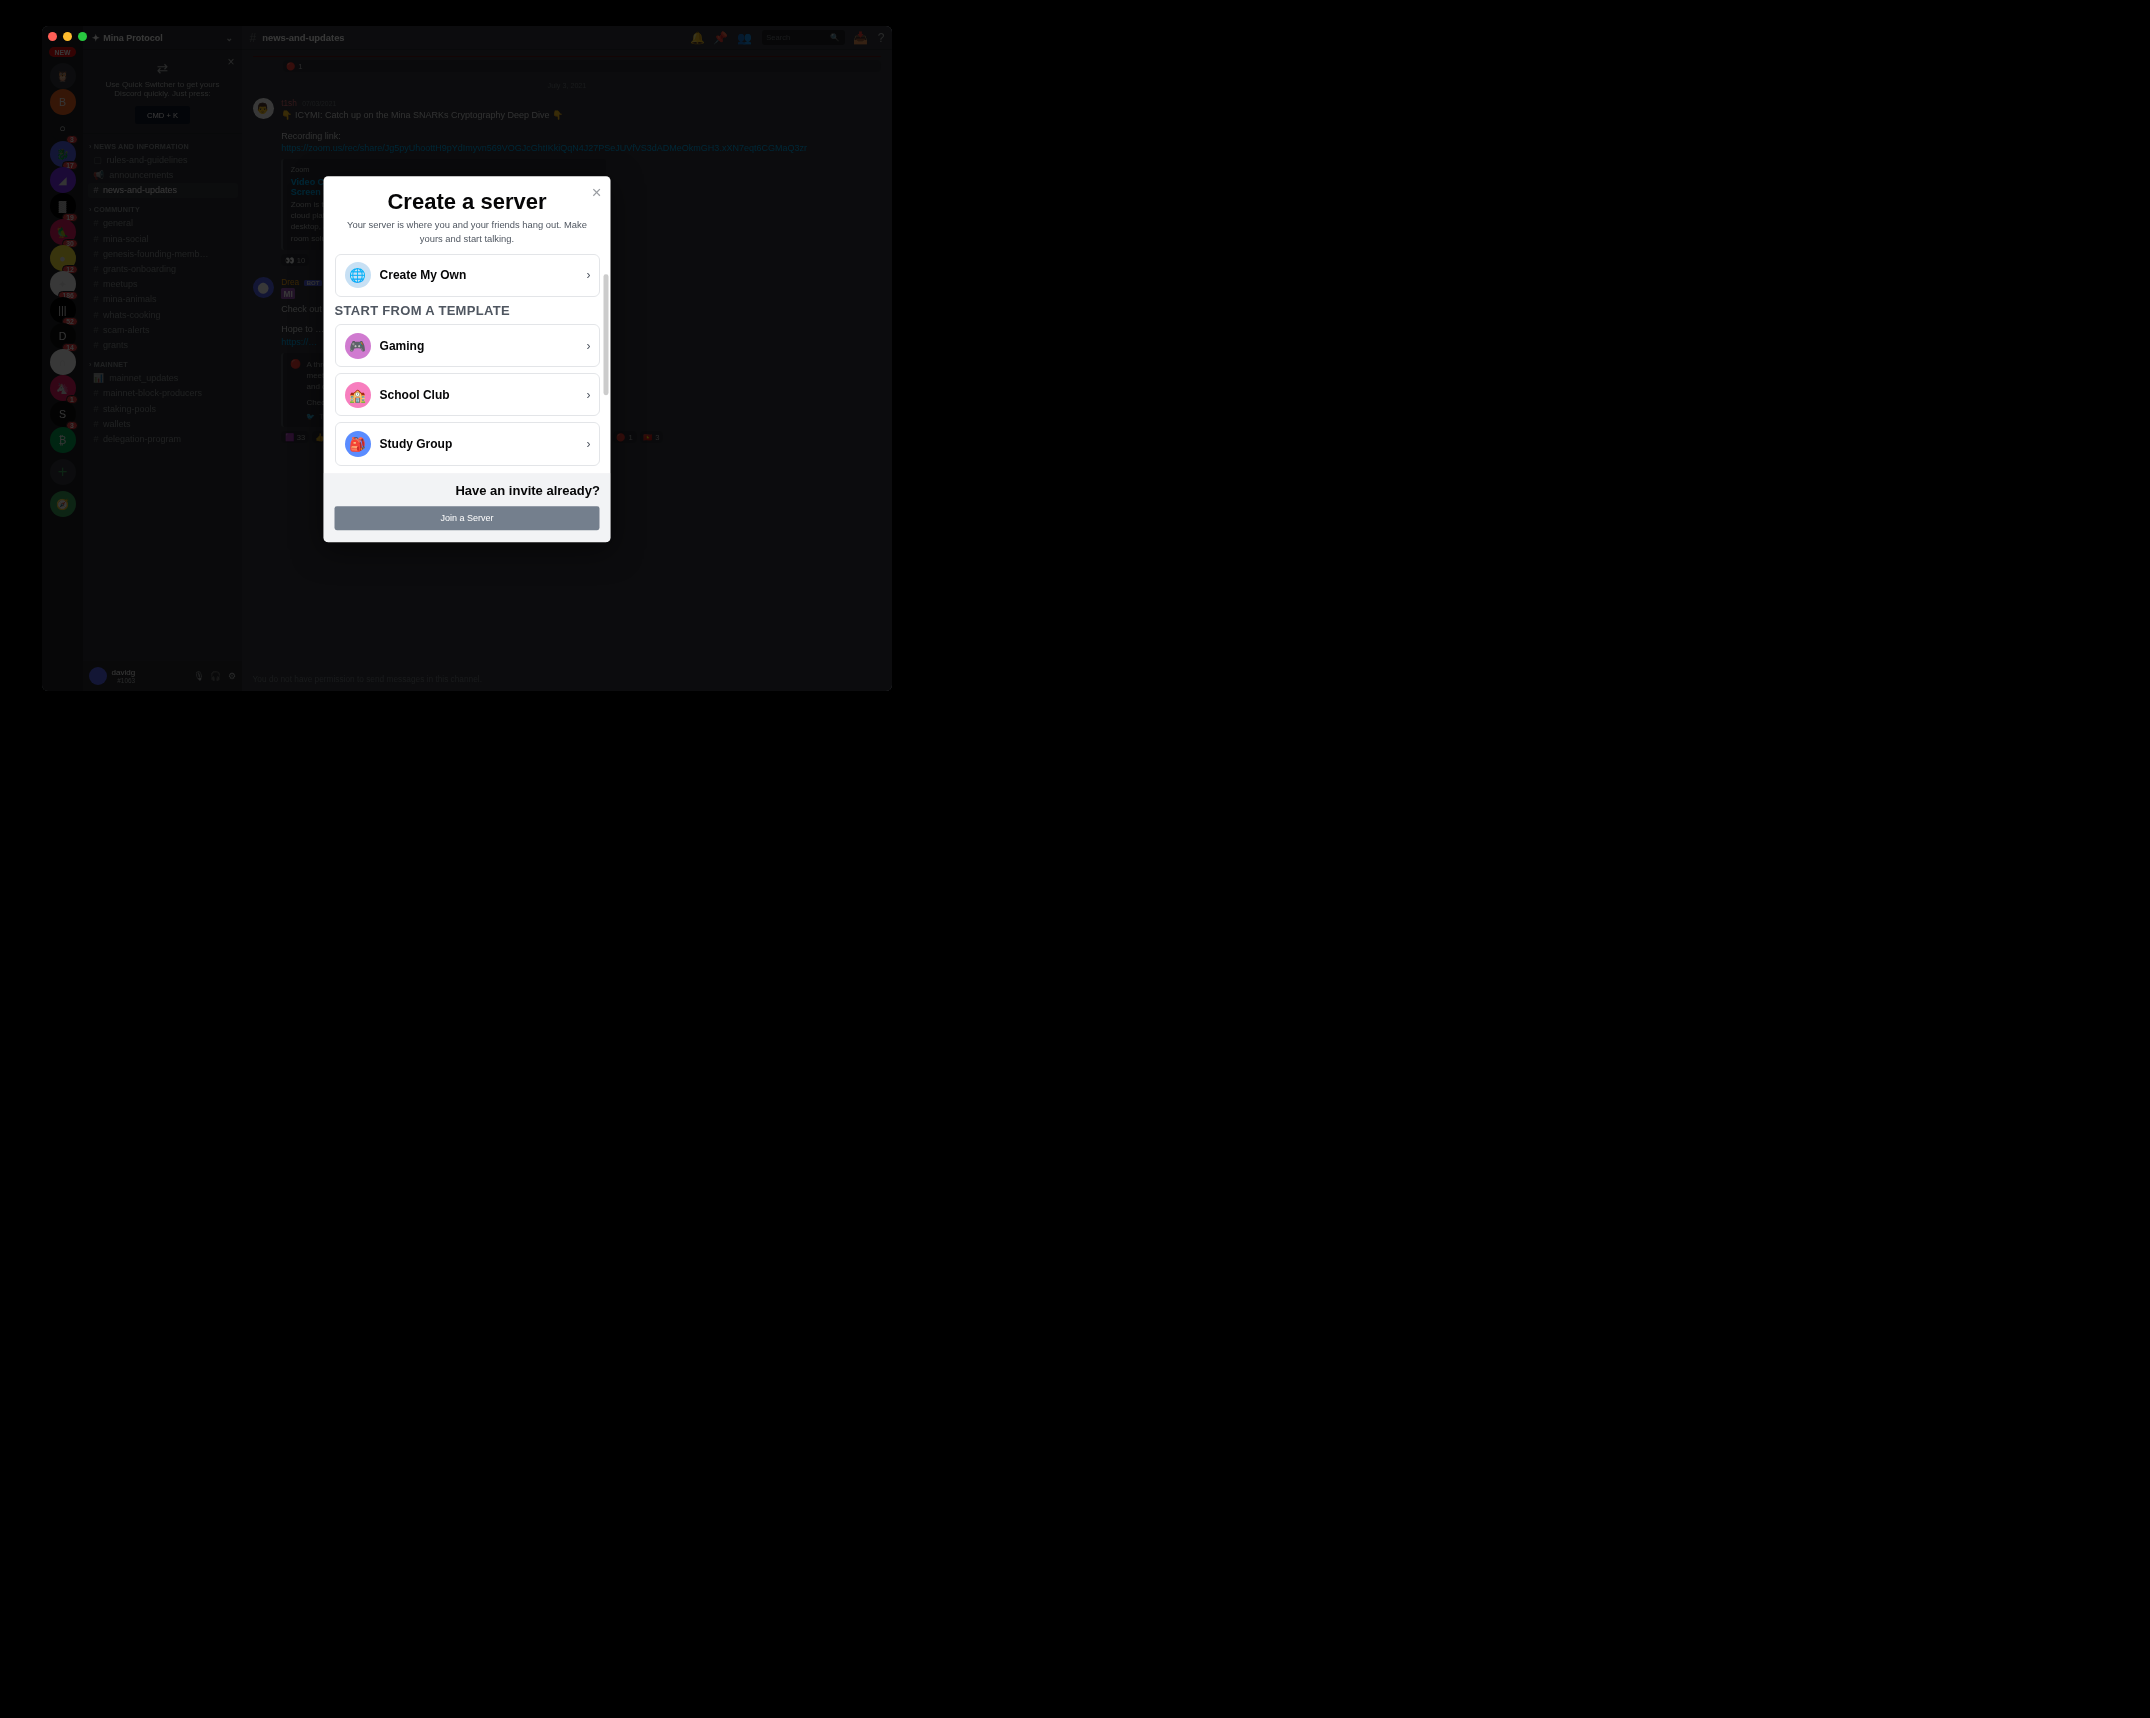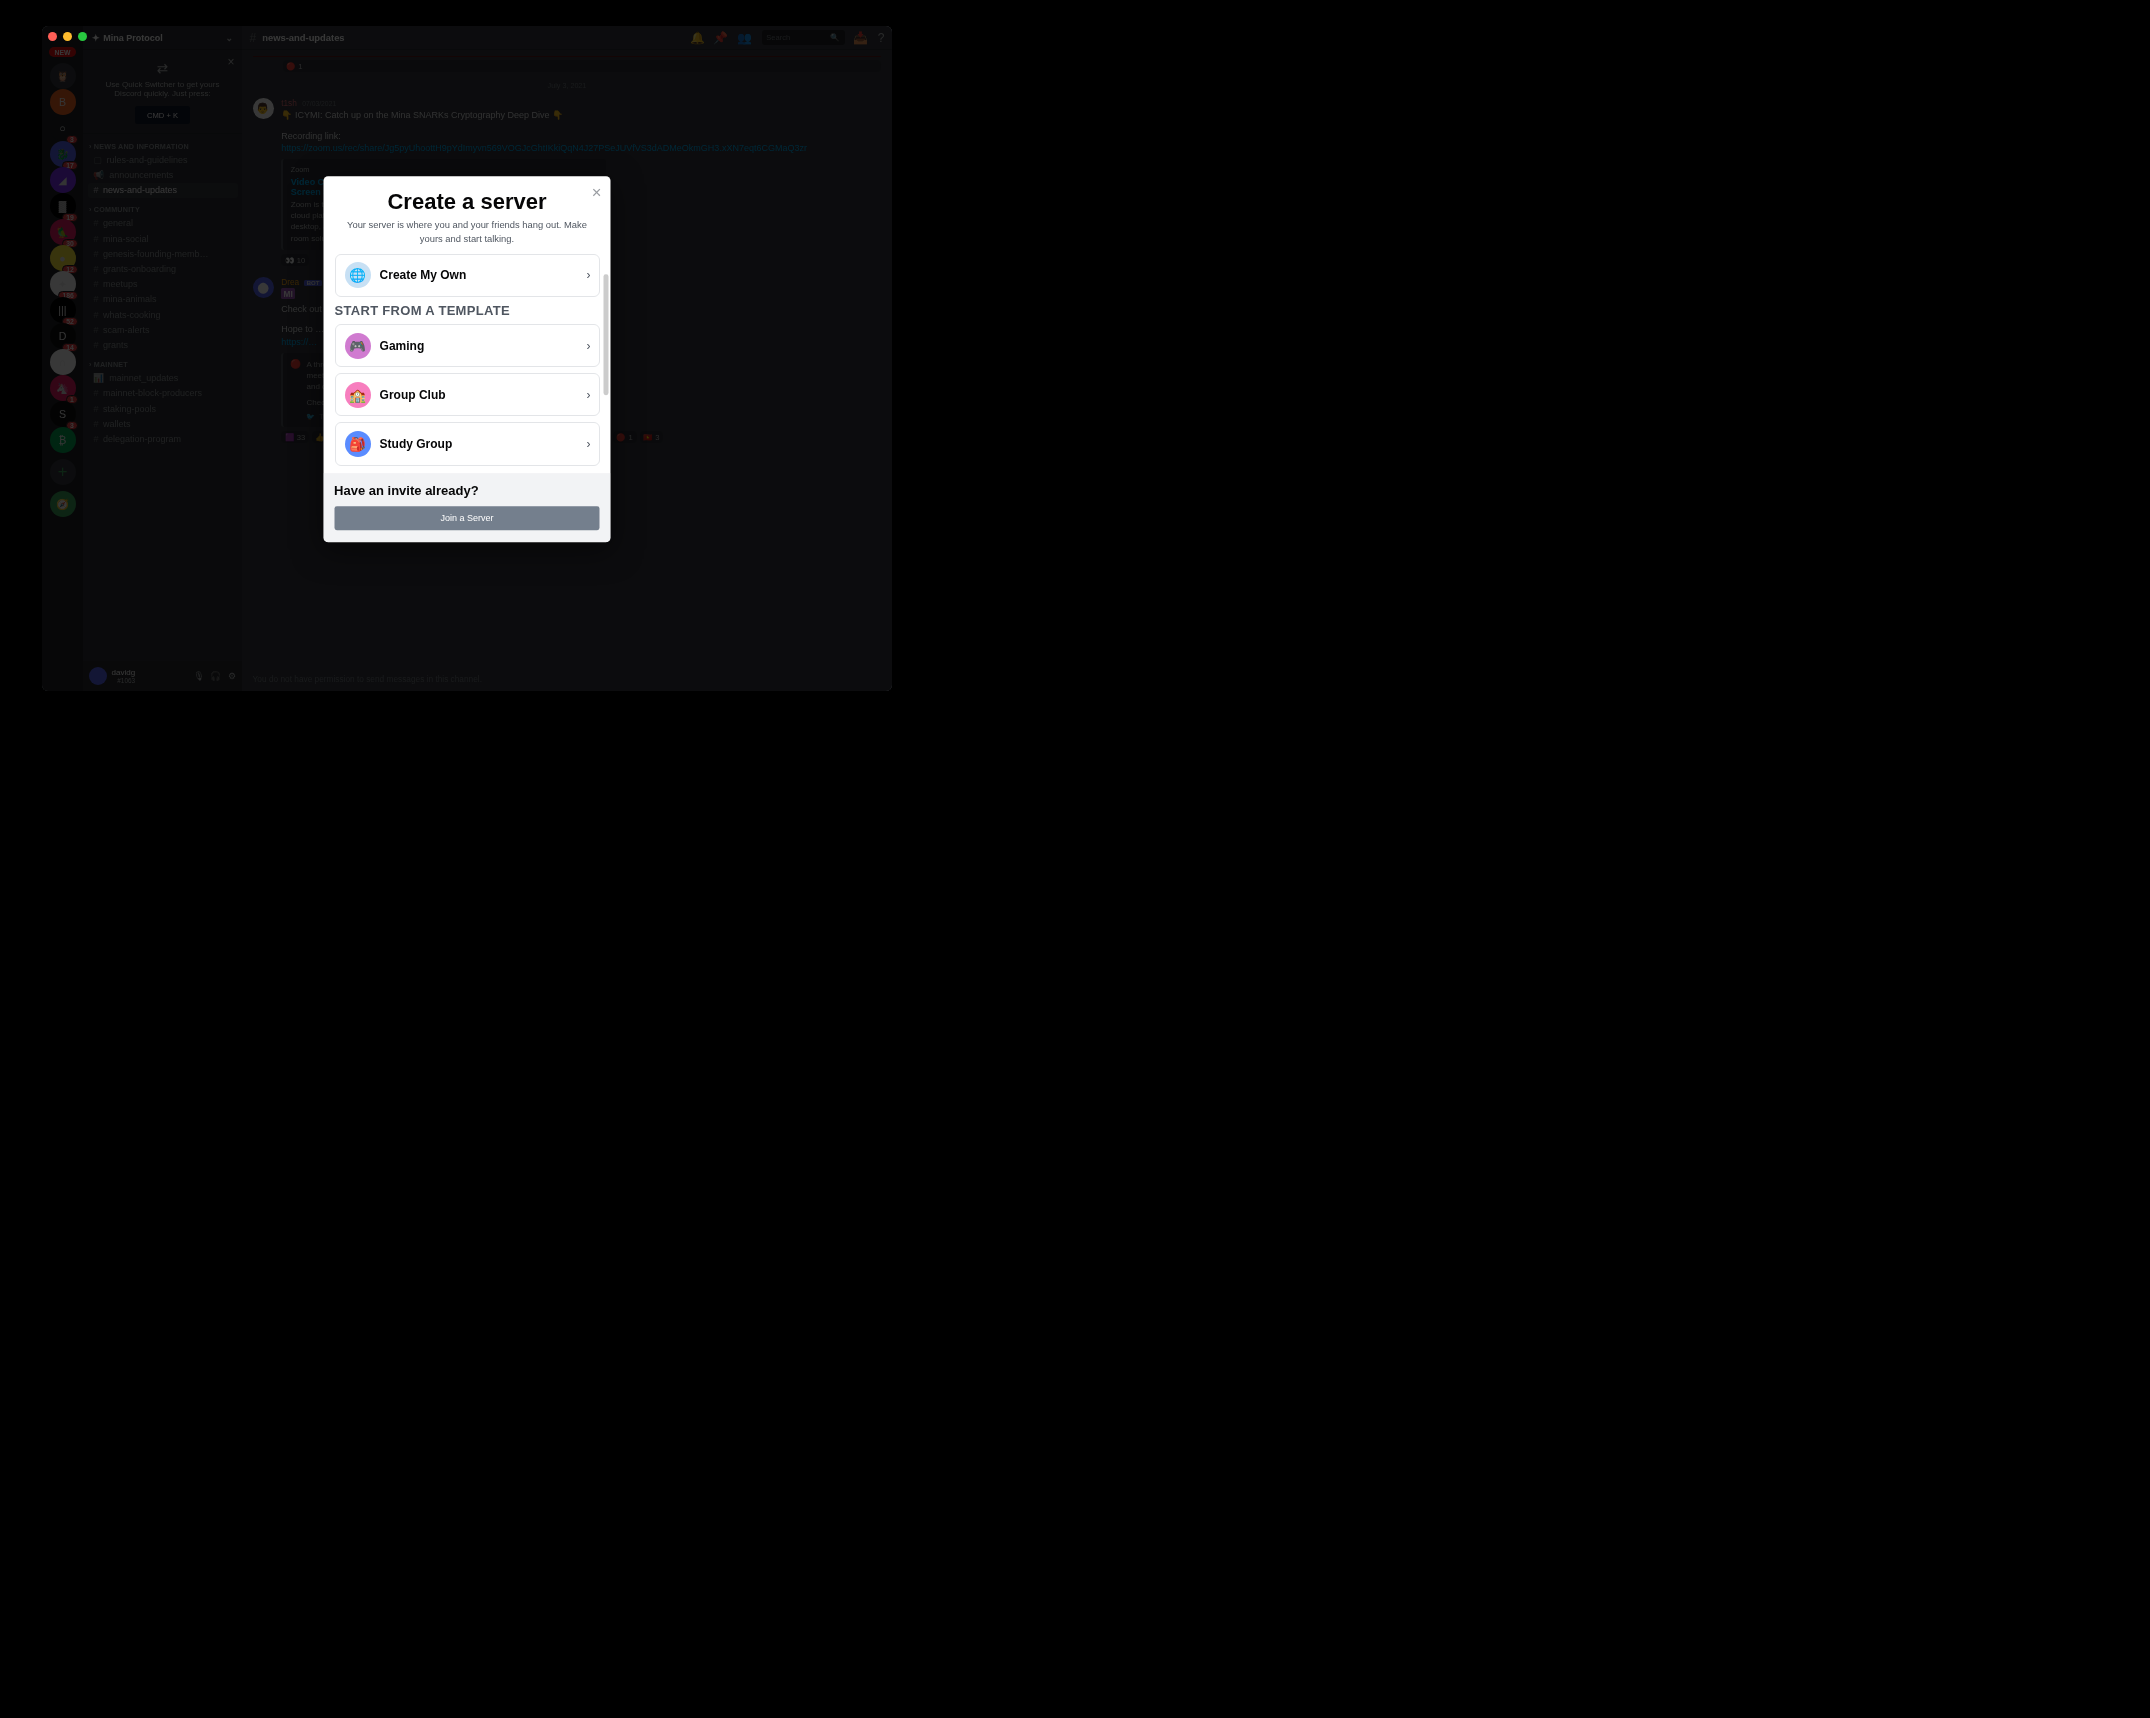--- a/index.html
+++ b/index.html
@@ -75,21 +75,21 @@
 .modal .close { position:absolute; right:9px; top:7.6px; color:#9a9da2; font-size:16.6px; cursor:pointer; font-weight:300;}
 .modal .mtitle { text-align:center; font-size:22px; font-weight:800; color:#060607; padding:13.6px 15px 3px;}
 .modal .msub { text-align:center; font-size:9.4px; color:#4f5660; padding:0 21px 9px; line-height:1.4;}
 .modal .scroll { padding:0 10.6px 10.6px; max-height:219px; overflow-y:auto;}
 .option { border:0.8px solid #e3e5e8; border-radius:6px; padding:7.6px 9px; display:flex; align-items:center; gap:9px; margin-bottom:6px; cursor:pointer;}
 .option .oicon { width:26px; height:26px; border-radius:50%; display:flex;align-items:center;justify-content:center;font-size:13.6px;}
 .option .olabel { font-size:12px; font-weight:700; color:#060607; flex:1;}
 .option .arrow { color:#4f5660; font-size:12px;}
 .template-hdr { font-size:13px; font-weight:700; color:#4f5660; letter-spacing:0.3px; margin:4.5px 0 6px;}
 .modal .footer { background:#f2f3f5; padding:10.6px 10.6px 12px;}
-.modal .footer .q { text-align:left; font-size:13px; font-weight:700; color:#060607; margin-bottom:7.6px;}
+.modal .footer .q { text-align:right; font-size:13px; font-weight:700; color:#060607; margin-bottom:7.6px;}
 .modal .footer .join { background:#747f8d; color:#fff; text-align:center; padding:6.8px; border-radius:2.3px; font-size:9px; font-weight:500; cursor:pointer;}
 
 
 .scrollbar-hint { position:absolute; right:2.3px; top:98px; width:4.5px; height:121px; background:#ccc; border-radius:2.3px;}
 </style>
 </head>
 <body>
 
 <div class="stage">
   <div class="discord-window">
@@ -384,21 +384,21 @@
         </div>
         <div class="template-hdr">START FROM A TEMPLATE</div>
         <div id="templates-mount">
             <div class="option">
               <div class="oicon" style="background:#d07bd0">🎮</div>
               <div class="olabel">Gaming</div>
               <div class="arrow">›</div>
             </div>
             <div class="option">
               <div class="oicon" style="background:#f77ebe">🏫</div>
-              <div class="olabel">Group Club</div>
+              <div class="olabel">School Club</div>
               <div class="arrow">›</div>
             </div>
             <div class="option">
               <div class="oicon" style="background:#5a8cff">🎒</div>
               <div class="olabel">Study Group</div>
               <div class="arrow">›</div>
             </div>
           </div>
       </div>
       <div class="scrollbar-hint"></div>

